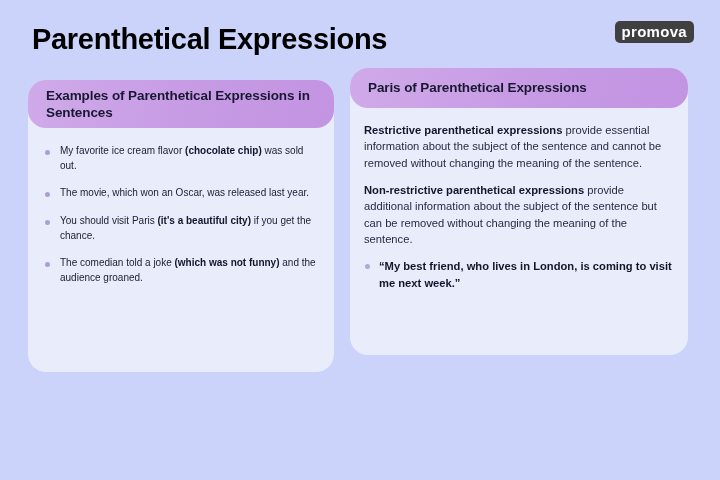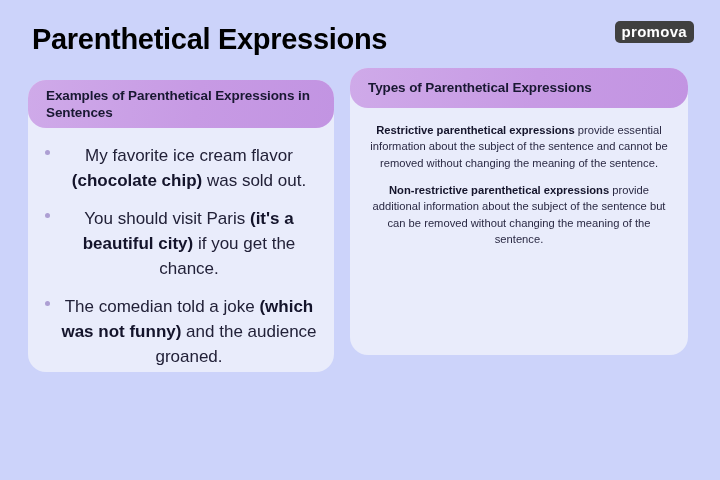--- a/index.html
+++ b/index.html
@@ -97,21 +97,20 @@
     color: #191832;
     line-height: 1.28;
     letter-spacing: -0.1px;
   }
 
   .card-body {
     position: absolute;
     left: 0;
     box-sizing: border-box;
     width: 100%;
-    text-align: center;
   }
 
   .card-left .card-body {
     top: 54px;
     padding: 10px 16px 0 16px;
   }
 
   .card-right .card-body {
     top: 46px;
     padding: 8px 14px 0 14px;
@@ -121,21 +120,21 @@
   .bullet-list {
     list-style: none;
     margin: 0;
     padding: 0;
   }
 
   .bullet-item {
     position: relative;
     padding-left: 16px;
     margin-bottom: 13px;
-    font-size: 17px;
+    font-size: 10px;
     line-height: 1.47;
     color: #222138;
   }
 
   .bullet-dot {
     position: absolute;
     left: 1px;
     top: 6px;
     width: 5px;
     height: 5px;
@@ -176,29 +175,33 @@
 
   <div class="brand-logo">promova</div>
 
   <div class="card card-left">
     <div class="card-pill">
       <div class="card-pill-title">Examples of Parenthetical Expressions in Sentences</div>
     </div>
     <div class="card-body">
       <ul class="bullet-list" id="examples-list">
           <li class="bullet-item"><span class="bullet-dot"></span><span>My favorite ice cream flavor </span><b>(chocolate chip)</b><span> was sold out.</span></li>
+          <li class="bullet-item"><span class="bullet-dot"></span><span>The movie, which won an Oscar, was released last year.</span></li>
           <li class="bullet-item"><span class="bullet-dot"></span><span>You should visit Paris </span><b>(it's a beautiful city)</b><span> if you get the chance.</span></li>
           <li class="bullet-item"><span class="bullet-dot"></span><span>The comedian told a joke </span><b>(which was not funny)</b><span> and the audience groaned.</span></li>
         </ul>
     </div>
   </div>
 
   <div class="card card-right">
     <div class="card-pill">
-      <div class="card-pill-title">Types of Parenthetical Expressions</div>
+      <div class="card-pill-title">Paris of Parenthetical Expressions</div>
     </div>
     <div class="card-body" id="types-body">
         <p class="para"><b>Restrictive parenthetical expressions</b><span> provide essential information about the subject of the sentence and cannot be removed without changing the meaning of the sentence.</span></p>
         <p class="para"><b>Non-restrictive parenthetical expressions</b><span> provide additional information about the subject of the sentence but can be removed without changing the meaning of the sentence.</span></p>
+        <ul class="bullet-list">
+          <li class="bullet-item"><span class="bullet-dot"></span><b>“My best friend, who lives in London, is coming to visit me next week.”</b></li>
+        </ul>
       </div>
   </div>
 
 </div>
 
 </body></html>

